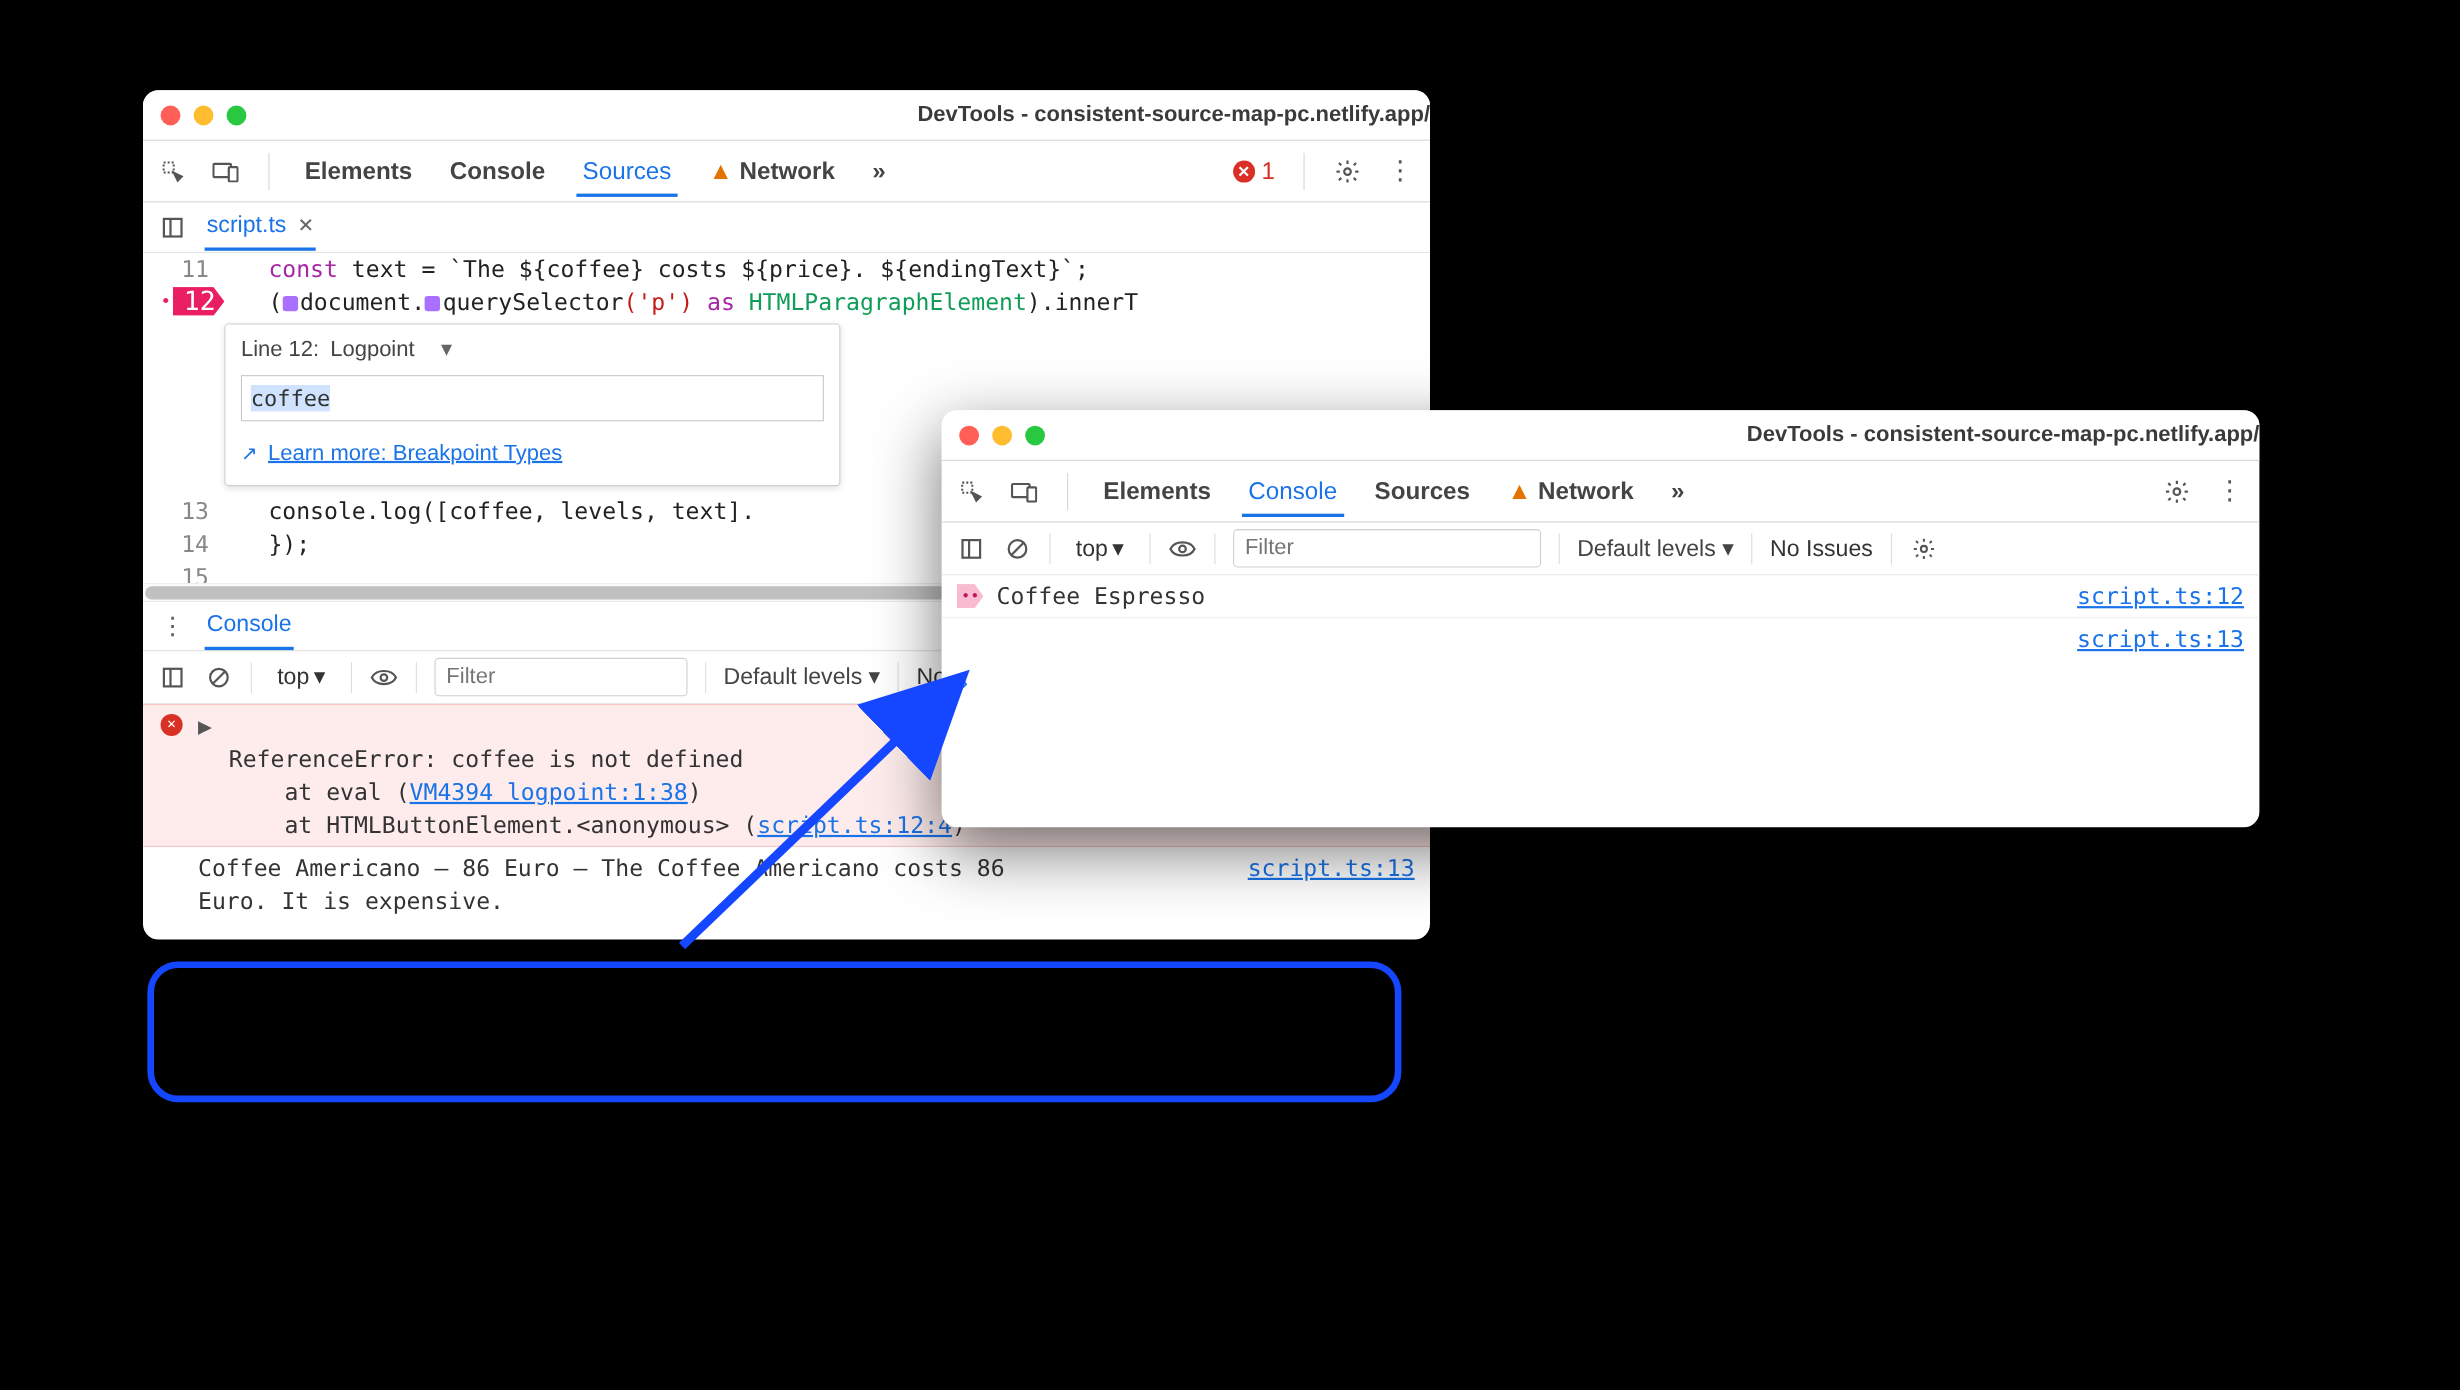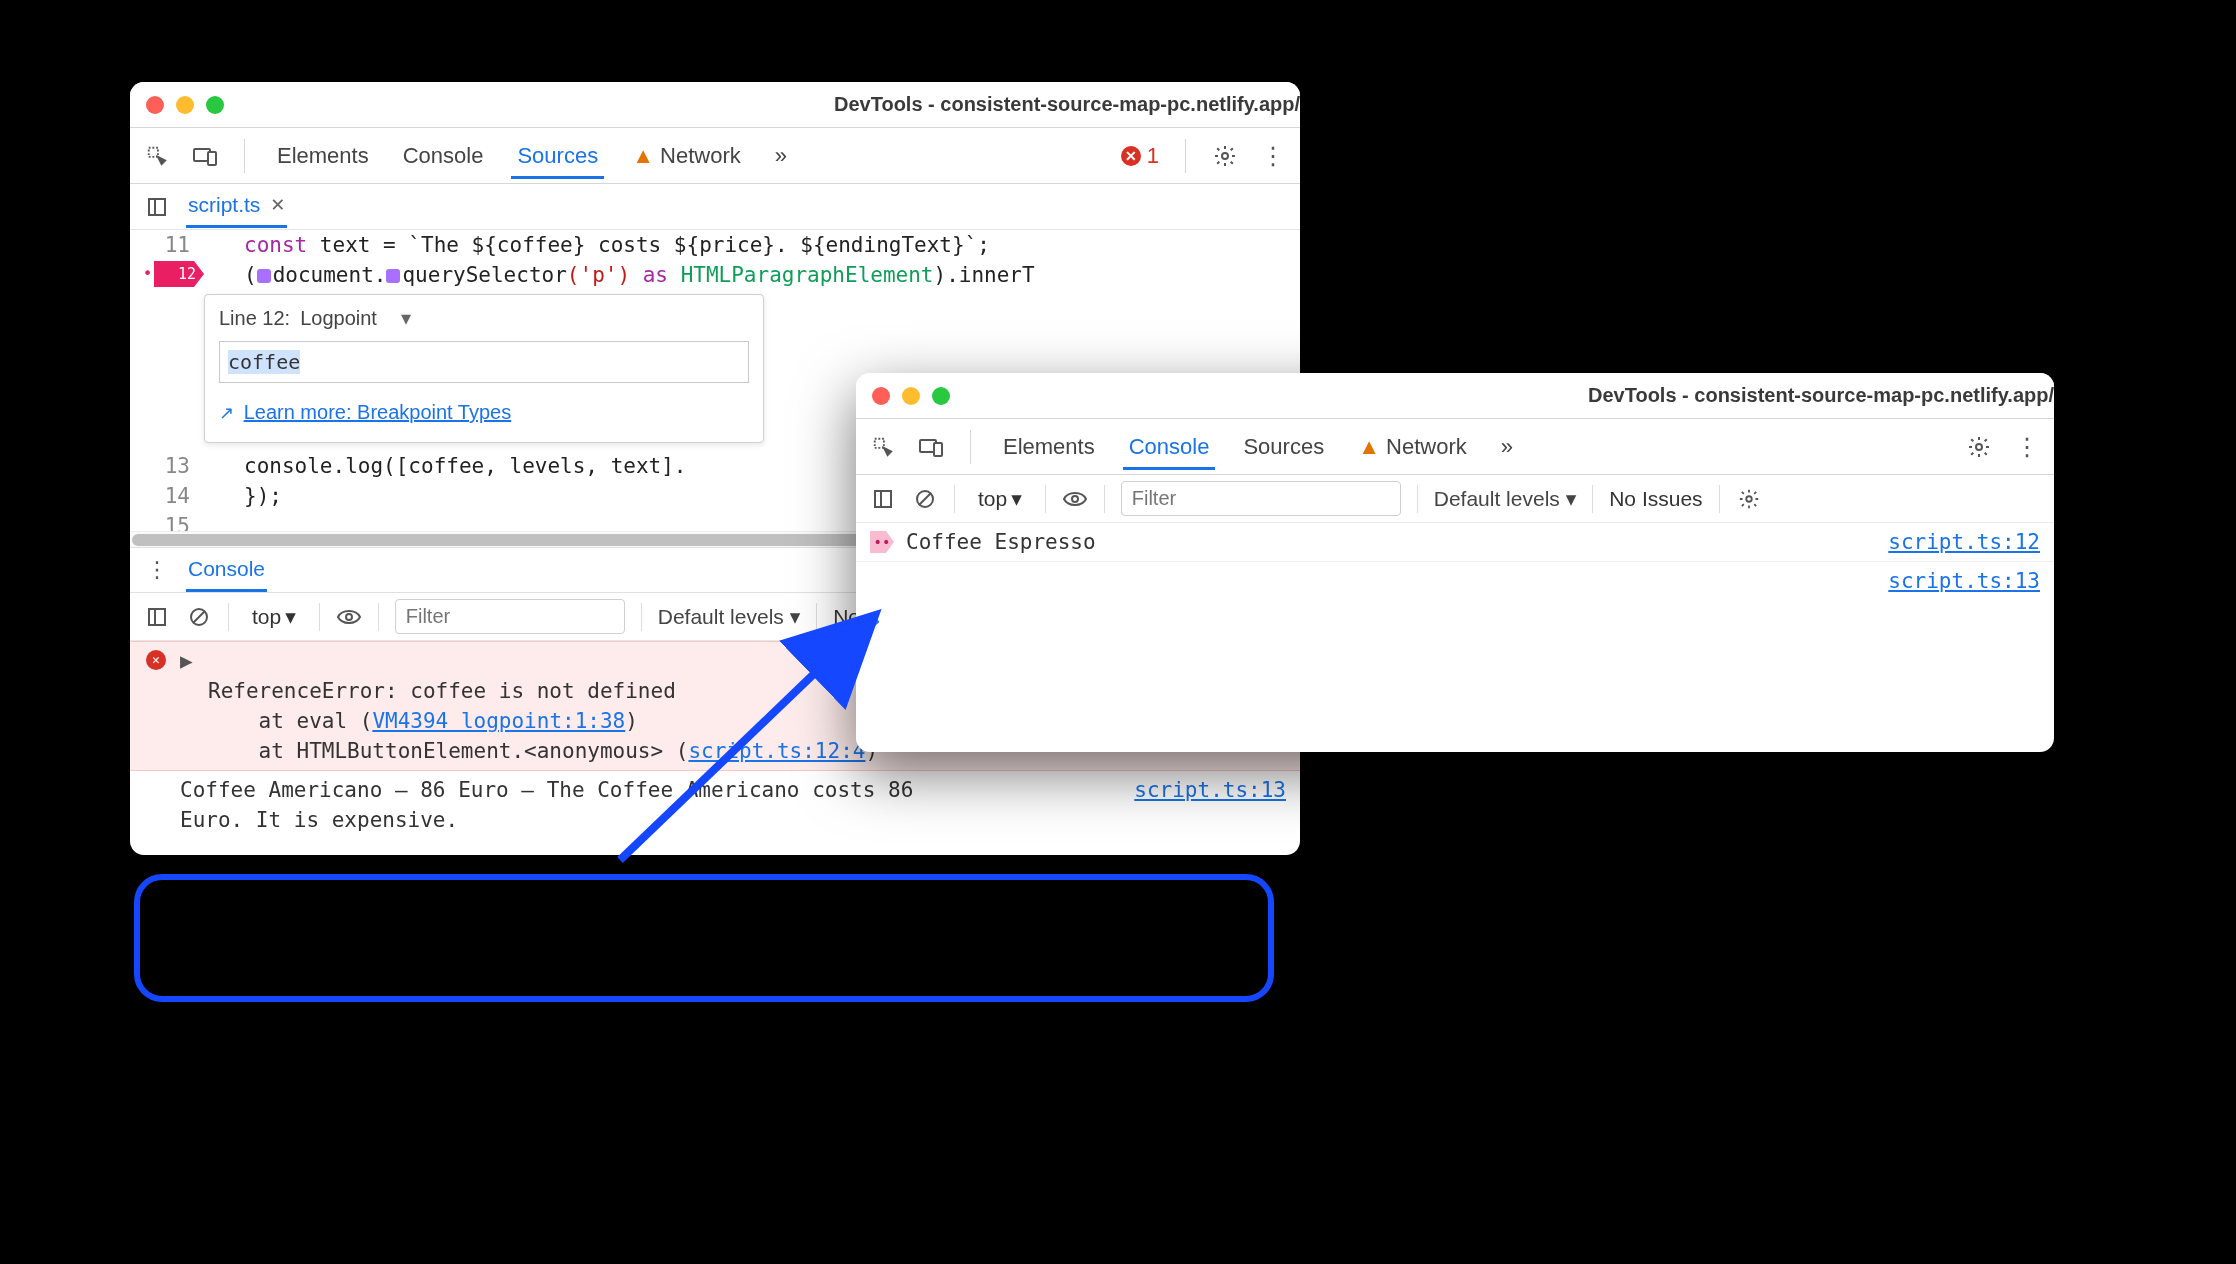--- a/index.html
+++ b/index.html
@@ -45,21 +45,21 @@
     display: flex;
     align-items: center;
     height: 56px;
     border-bottom: 1px solid #d6d6d6;
     padding: 0 14px;
     gap: 22px;
     font-size: 22px;
     color: #444;
   }
   .tabbar .sep { width: 1px; height: 34px; background: #d6d6d6; margin:0 4px; }
-  .tabbar .tab { cursor: pointer; padding: 10px 6px; }
+  .tabbar .tab { cursor: pointer; padding: 10px 6px; font-weight: bold; }
   .tabbar .tab.active { color: #1a73e8; border-bottom: 3px solid #1a73e8; padding-bottom: 7px; font-weight: 500; }
   .tabbar .spacer { flex: 1; }
   .warn-tri { color: #e37400; font-size: 22px; }
   .err-badge {
     display:inline-flex; align-items:center; justify-content:center;
     width:20px; height:20px; border-radius:50%;
     background:#d93025; color:#fff; font-size:14px; font-weight:700;
   }
   .icon-btn { width: 26px; height: 26px; display:flex; align-items:center; justify-content:center; color:#555; cursor:pointer; }
   .subbar {
@@ -81,25 +81,25 @@
     width: 74px; text-align:right; padding-right:14px;
     color:#888;
   }
   .gutter-bp {
     width: 74px; height:28px; display:flex; align-items:center; justify-content:flex-end;
     padding-right:0;
   }
   .bp-marker {
     background:#e91e63;
     color:#fff;
-    padding: 0 8px 0 24px;
+    padding: 0 8px 0 10px;
     height: 26px; line-height:26px;
     clip-path: polygon(0 0, calc(100% - 10px) 0, 100% 50%, calc(100% - 10px) 100%, 0 100%);
     font-family: ui-monospace, Menlo, monospace;
-    font-size:15px;
+    font-size:24px;
     margin-left:-10px;
     text-align:right;
   }
   .code-cell { padding-left: 40px; white-space: pre; color:#222; }
   .kw { color:#a626a4; }
   .str { color:#c41a16; }
   .type { color:#0f9d58; }
   .op { color:#a626a4; }
   .prop-chip {
     display:inline-block; width:14px; height:14px; border-radius:3px;

